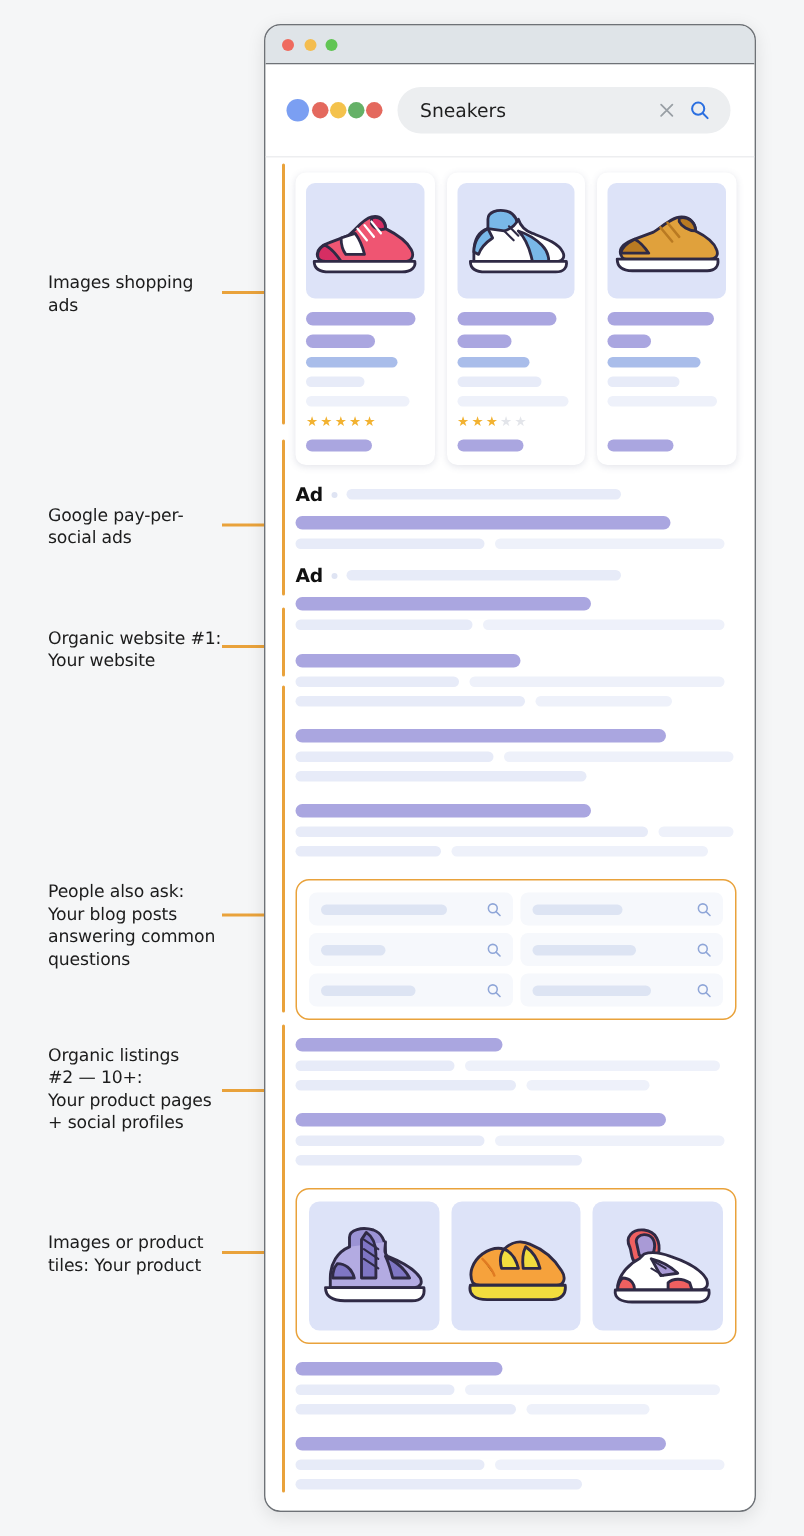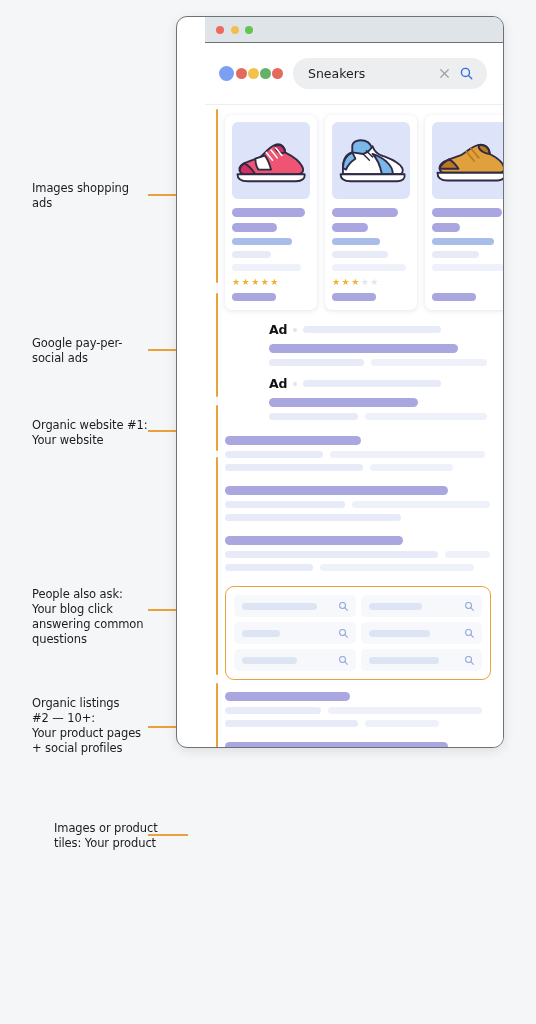--- a/index.html
+++ b/index.html
@@ -24,27 +24,26 @@
   .leader {
     position: absolute;
     height: 1.5px;
     background: #e9a23b;
   }
 
   
   #browser {
     position: absolute;
     left: 176px; top: 16px;
-    width: 328px; height: 732px;
+    width: 328px; height: 992px;
     background: #ffffff;
     border: 1.5px solid #6e7277;
     border-radius: 11px;
     overflow: hidden;
     box-shadow: 0 3px 12px rgba(0,0,0,0.10);
-    padding-left: 28px;
   }
   #titlebar {
     height: 26px;
     background: #dfe4e8;
     border-bottom: 1.5px solid #6e7277;
     display: flex; align-items: center;
     padding-left: 11px; gap: 6.5px;
   }
   .tl { width: 8px; height: 8px; border-radius: 50%; }
 
@@ -107,21 +106,21 @@
     display: flex; align-items: center; justify-content: center;
     margin-bottom: 9px;
   }
   .sthumb svg { width: 78px; height: 52px; }
   .stars { display: flex; gap: 1.5px; margin: 7px 0 6px; }
   .star { font-size: 9px; line-height: 9px; color: #f2b231; }
   .star.off { color: #e3e5ea; }
   .pill { height: 8px; width: 56%; border-radius: 4px; background: #aaa6e0; }
 
   
-  .adblock { margin-top: 4px; margin-left: 44px; }
+  .adblock { margin-top: 4px; }
   .adhead { display: flex; align-items: center; gap: 6px; margin-bottom: 7px; }
   .adlabel { font-size: 12.5px; font-weight: bold; color: #111; letter-spacing: -0.2px; }
   .addot { width: 4px; height: 4px; border-radius: 50%; background: #dfe4f3; }
 
   
   .obox {
     border: 1.5px solid #e9a23b;
     border-radius: 9px;
     padding: 8px;
     background: #fff;
@@ -158,30 +157,30 @@
       <div class="annot" style="left: 32px; top: 181px; width: 140px;">Images shopping
 ads</div>
       <div class="leader" style="left: 148px; top: 194px; width: 40px;"></div>
       <div class="annot" style="left: 32px; top: 336px; width: 140px;">Google pay-per-
 social ads</div>
       <div class="leader" style="left: 148px; top: 349px; width: 40px;"></div>
       <div class="annot" style="left: 32px; top: 418px; width: 140px;">Organic website #1:
 Your website</div>
       <div class="leader" style="left: 148px; top: 430px; width: 40px;"></div>
       <div class="annot" style="left: 32px; top: 587px; width: 140px;">People also ask:
-Your blog click
+Your blog posts
 answering common
 questions</div>
       <div class="leader" style="left: 148px; top: 609px; width: 40px;"></div>
       <div class="annot" style="left: 32px; top: 696px; width: 140px;">Organic listings
 #2 — 10+:
 Your product pages
 + social profiles</div>
       <div class="leader" style="left: 148px; top: 726px; width: 40px;"></div>
-      <div class="annot" style="left: 32px; top: 821px; width: 140px; margin-left: 22px;">Images or product
+      <div class="annot" style="left: 32px; top: 821px; width: 140px;">Images or product
 tiles: Your product</div>
       <div class="leader" style="left: 148px; top: 834px; width: 40px;"></div>
     </div>
 
   <div id="browser">
 
     <div id="titlebar">
       <span class="tl" style="background:#ef6a5e"></span>
       <span class="tl" style="background:#f4bd4f"></span>
       <span class="tl" style="background:#61c554"></span>

